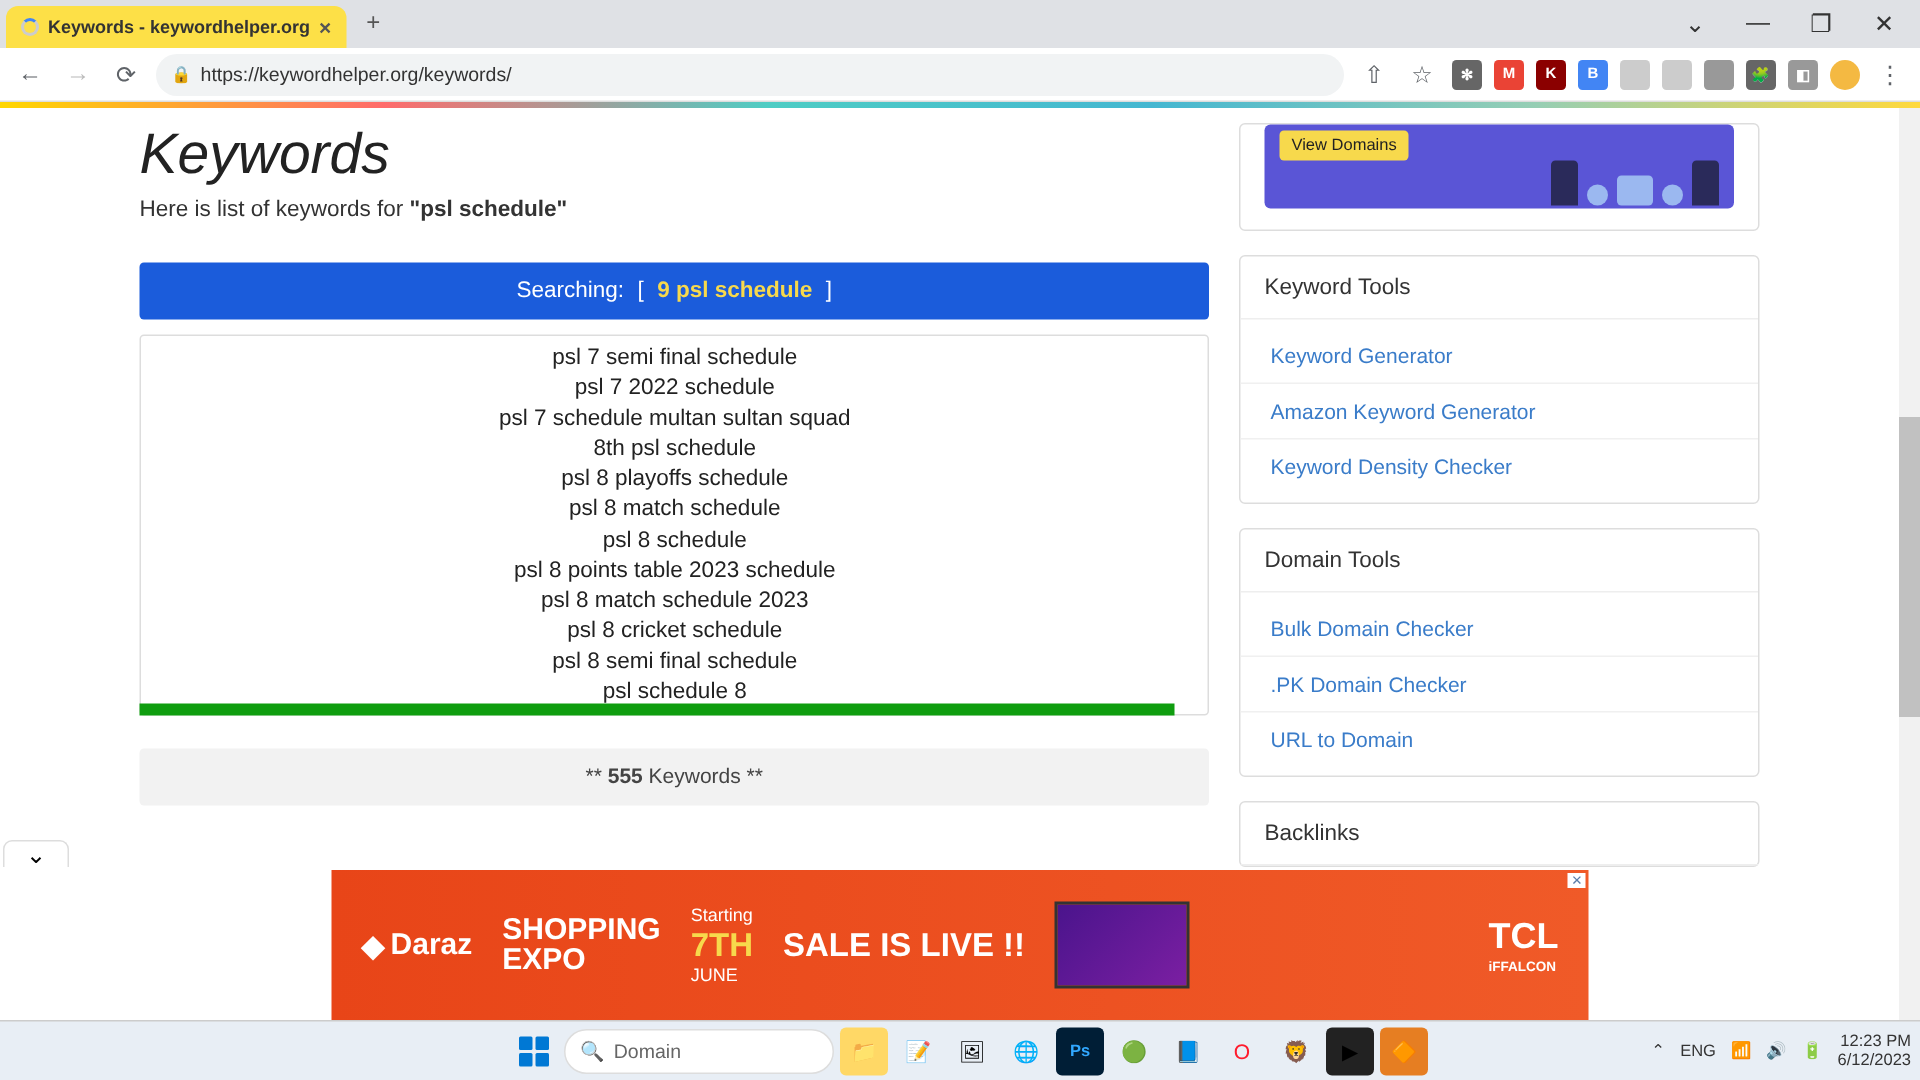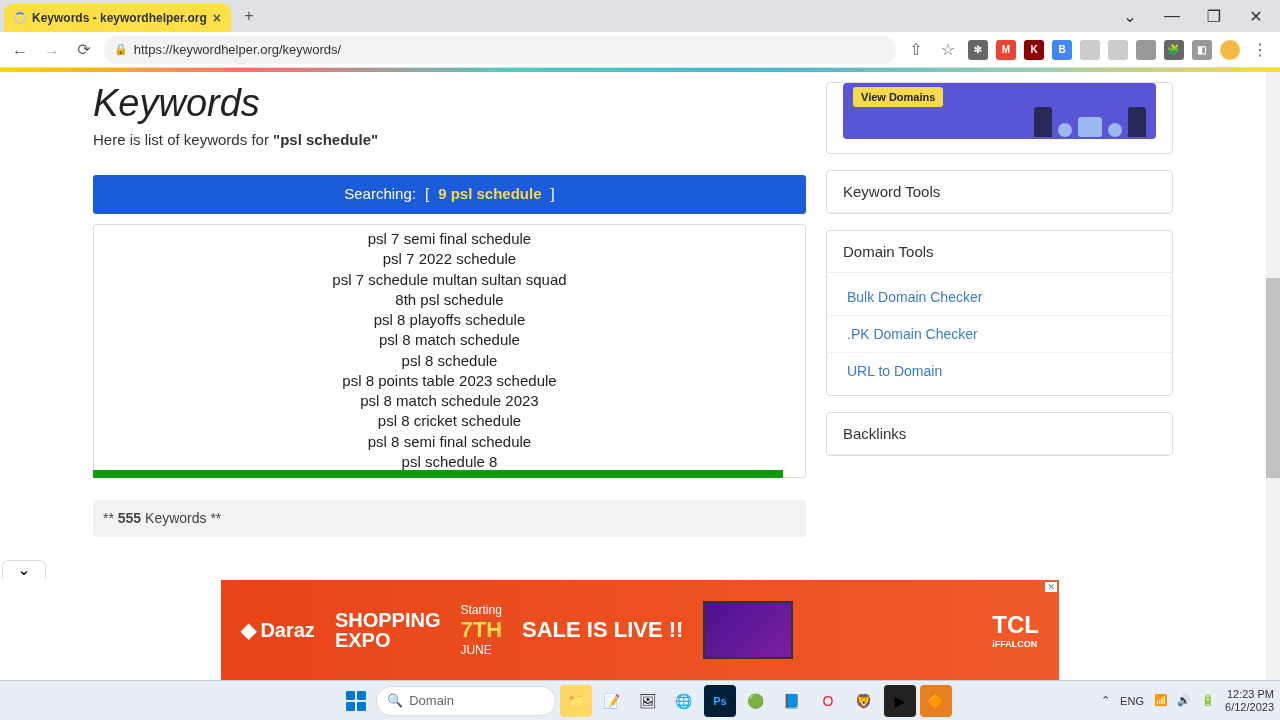--- a/index.html
+++ b/index.html
@@ -31,34 +31,34 @@
 .subtext b { font-weight: 600; }
 
 .searching-bar { background: #1b5cdb; color: #fff; text-align: center; padding: 10px; font-family: "Courier New", monospace; font-size: 15px; border-radius: 3px; margin-bottom: 10px; }
 .searching-bar .yellow { color: #f7d94c; font-weight: bold; }
 
 .keyword-box { border: 1px solid #ddd; border-radius: 3px; height: 254px; overflow-y: scroll; position: relative; }
 .keyword-list { text-align: center; padding: 4px 0; }
 .keyword-list div { font-size: 15px; color: #222; line-height: 1.35; }
 .green-bar { height: 8px; background: #0f9d0f; width: 690px; margin-top: -8px; position: relative; z-index: 2; }
 
-.count-box { background: #f2f2f2; padding: 10px; font-family: "Courier New", monospace; font-size: 14px; margin-top: 22px; border-radius: 3px; color: #444; }
+.count-box { background: #f2f2f2; text-align: center; padding: 10px; font-family: "Courier New", monospace; font-size: 14px; margin-top: 22px; border-radius: 3px; color: #444; }
 .count-box b { font-weight: bold; }
 
 
 .sidebar { width: 347px; }
 .card { border: 1px solid #ddd; border-radius: 4px; margin-bottom: 16px; background: #fff; }
 .card-header { padding: 12px 16px; font-size: 15px; color: #333; border-bottom: 1px solid #eee; }
 .card-body { padding: 6px 0; }
 .card-link { display: block; padding: 10px 20px; color: #3a7cc9; font-size: 14px; text-decoration: none; border-bottom: 1px solid #f0f0f0; }
 .card-link:last-child { border-bottom: none; }
 
 .promo-card { border: 1px solid #ddd; border-radius: 4px; padding: 0 16px 14px; margin-bottom: 16px; }
 .promo-banner { background: #5a55d6; height: 56px; border-radius: 4px; position: relative; overflow: hidden; display: flex; align-items: flex-start; padding: 4px 10px; }
-.promo-btn { background: #f7d94c; color: #222; font-size: 11px; font-weight: 700; padding: 4px 8px; border-radius: 3px; }
+.promo-btn { background: #f7d94c; color: #222; font-size: 11px; font-weight: 400; padding: 4px 8px; border-radius: 3px; }
 .promo-shapes { position: absolute; right: 10px; bottom: 2px; display: flex; gap: 6px; align-items: flex-end; }
 .shape1 { width: 18px; height: 30px; background: #2a2a5a; border-radius: 3px 3px 0 0; }
 .shape2 { width: 24px; height: 20px; background: #9bb8f0; border-radius: 3px; }
 .shape3 { width: 14px; height: 14px; background: #9bb8f0; border-radius: 50%; }
 
 
 .bottom-panel { position: absolute; bottom: 40px; left: 0; right: 0; height: 104px; display: flex; align-items: flex-end; justify-content: center; }
 .expand-tab { position: absolute; left: 2px; top: -16px; width: 44px; height: 18px; background: #fff; border: 1px solid #ddd; border-bottom: none; border-radius: 6px 6px 0 0; display: flex; align-items: center; justify-content: center; }
 .ad-banner { width: 838px; height: 100px; background: linear-gradient(90deg, #e84518, #f05a28); display: flex; align-items: center; padding: 0 20px; gap: 20px; position: relative; }
 .ad-close { position: absolute; right: 2px; top: 2px; font-size: 9px; color: #5a7ca8; background: #fff; padding: 0 2px; }
@@ -176,20 +176,25 @@
             <div class="shape3"></div>
             <div class="shape2"></div>
             <div class="shape3"></div>
             <div class="shape1"></div>
         </div>
       </div>
     </div>
 
     <div class="card">
       <div class="card-header">Keyword Tools</div>
+      <div class="card-body" id="tools-links">
+          <a class="card-link">Keyword Generator</a>
+          <a class="card-link">Amazon Keyword Generator</a>
+          <a class="card-link">Keyword Density Checker</a>
+        </div>
     </div>
 
     <div class="card">
       <div class="card-header">Domain Tools</div>
       <div class="card-body" id="domain-links">
           <a class="card-link">Bulk Domain Checker</a>
           <a class="card-link">.PK Domain Checker</a>
           <a class="card-link">URL to Domain</a>
         </div>
     </div>

